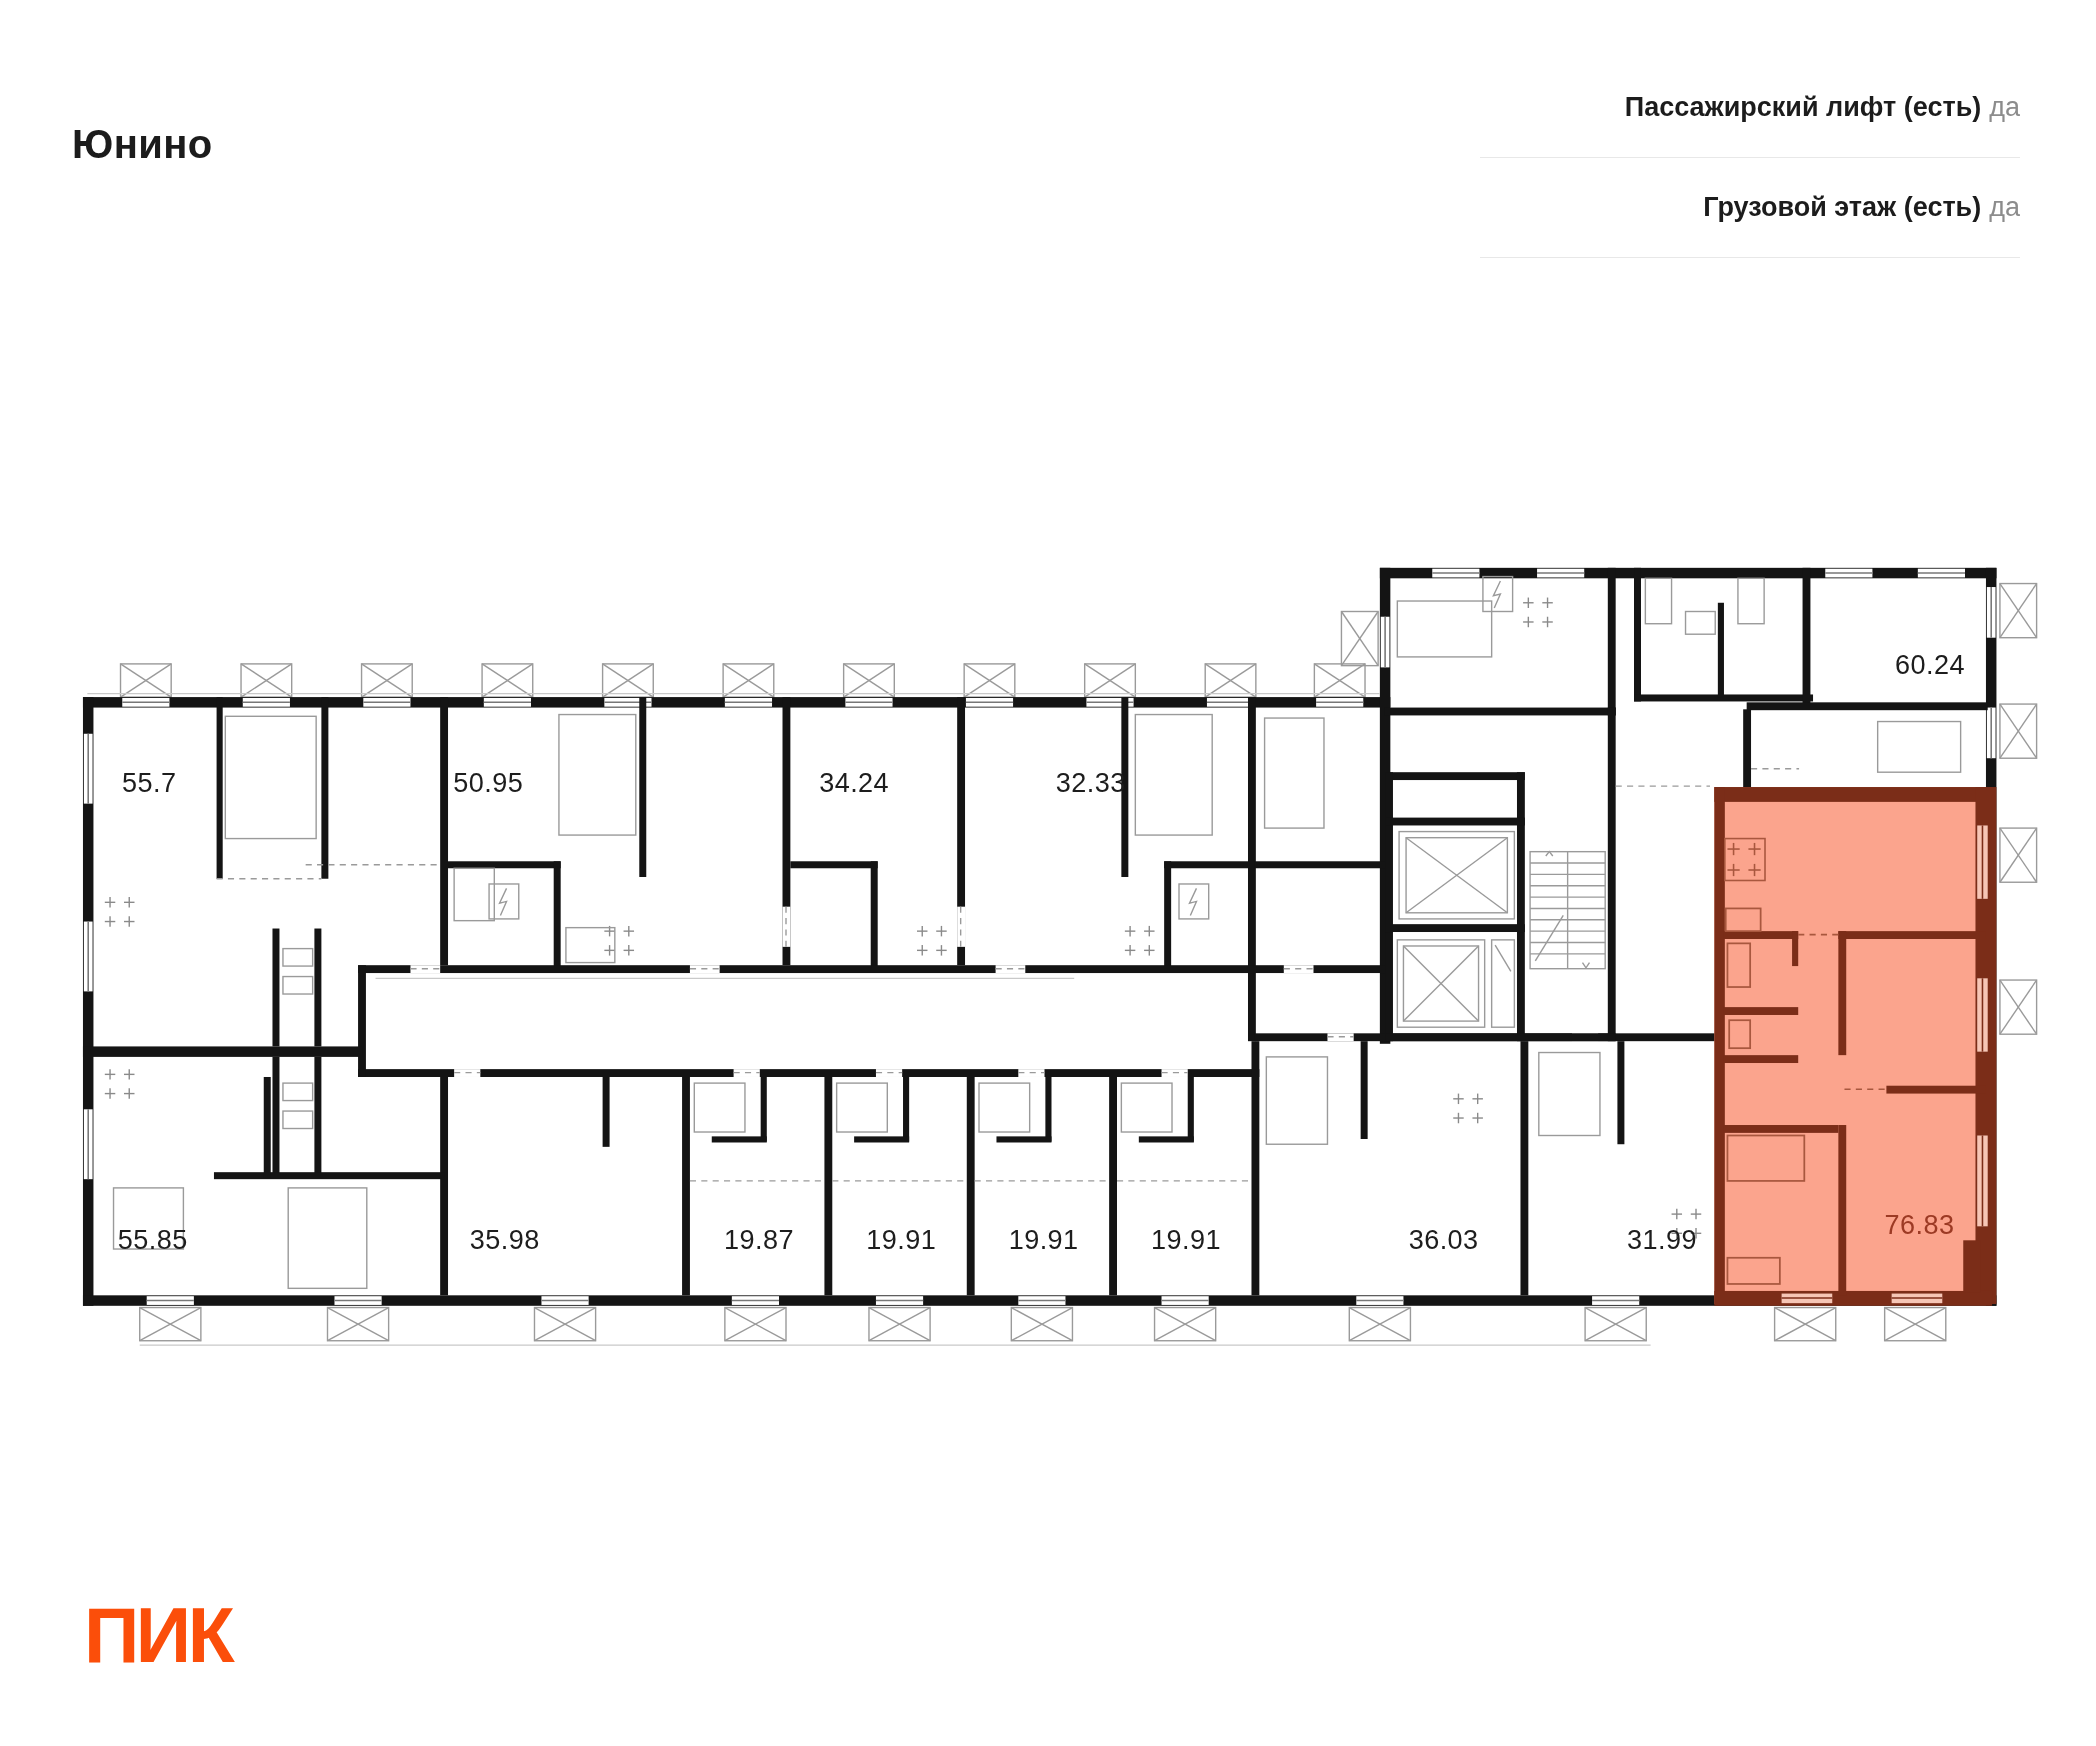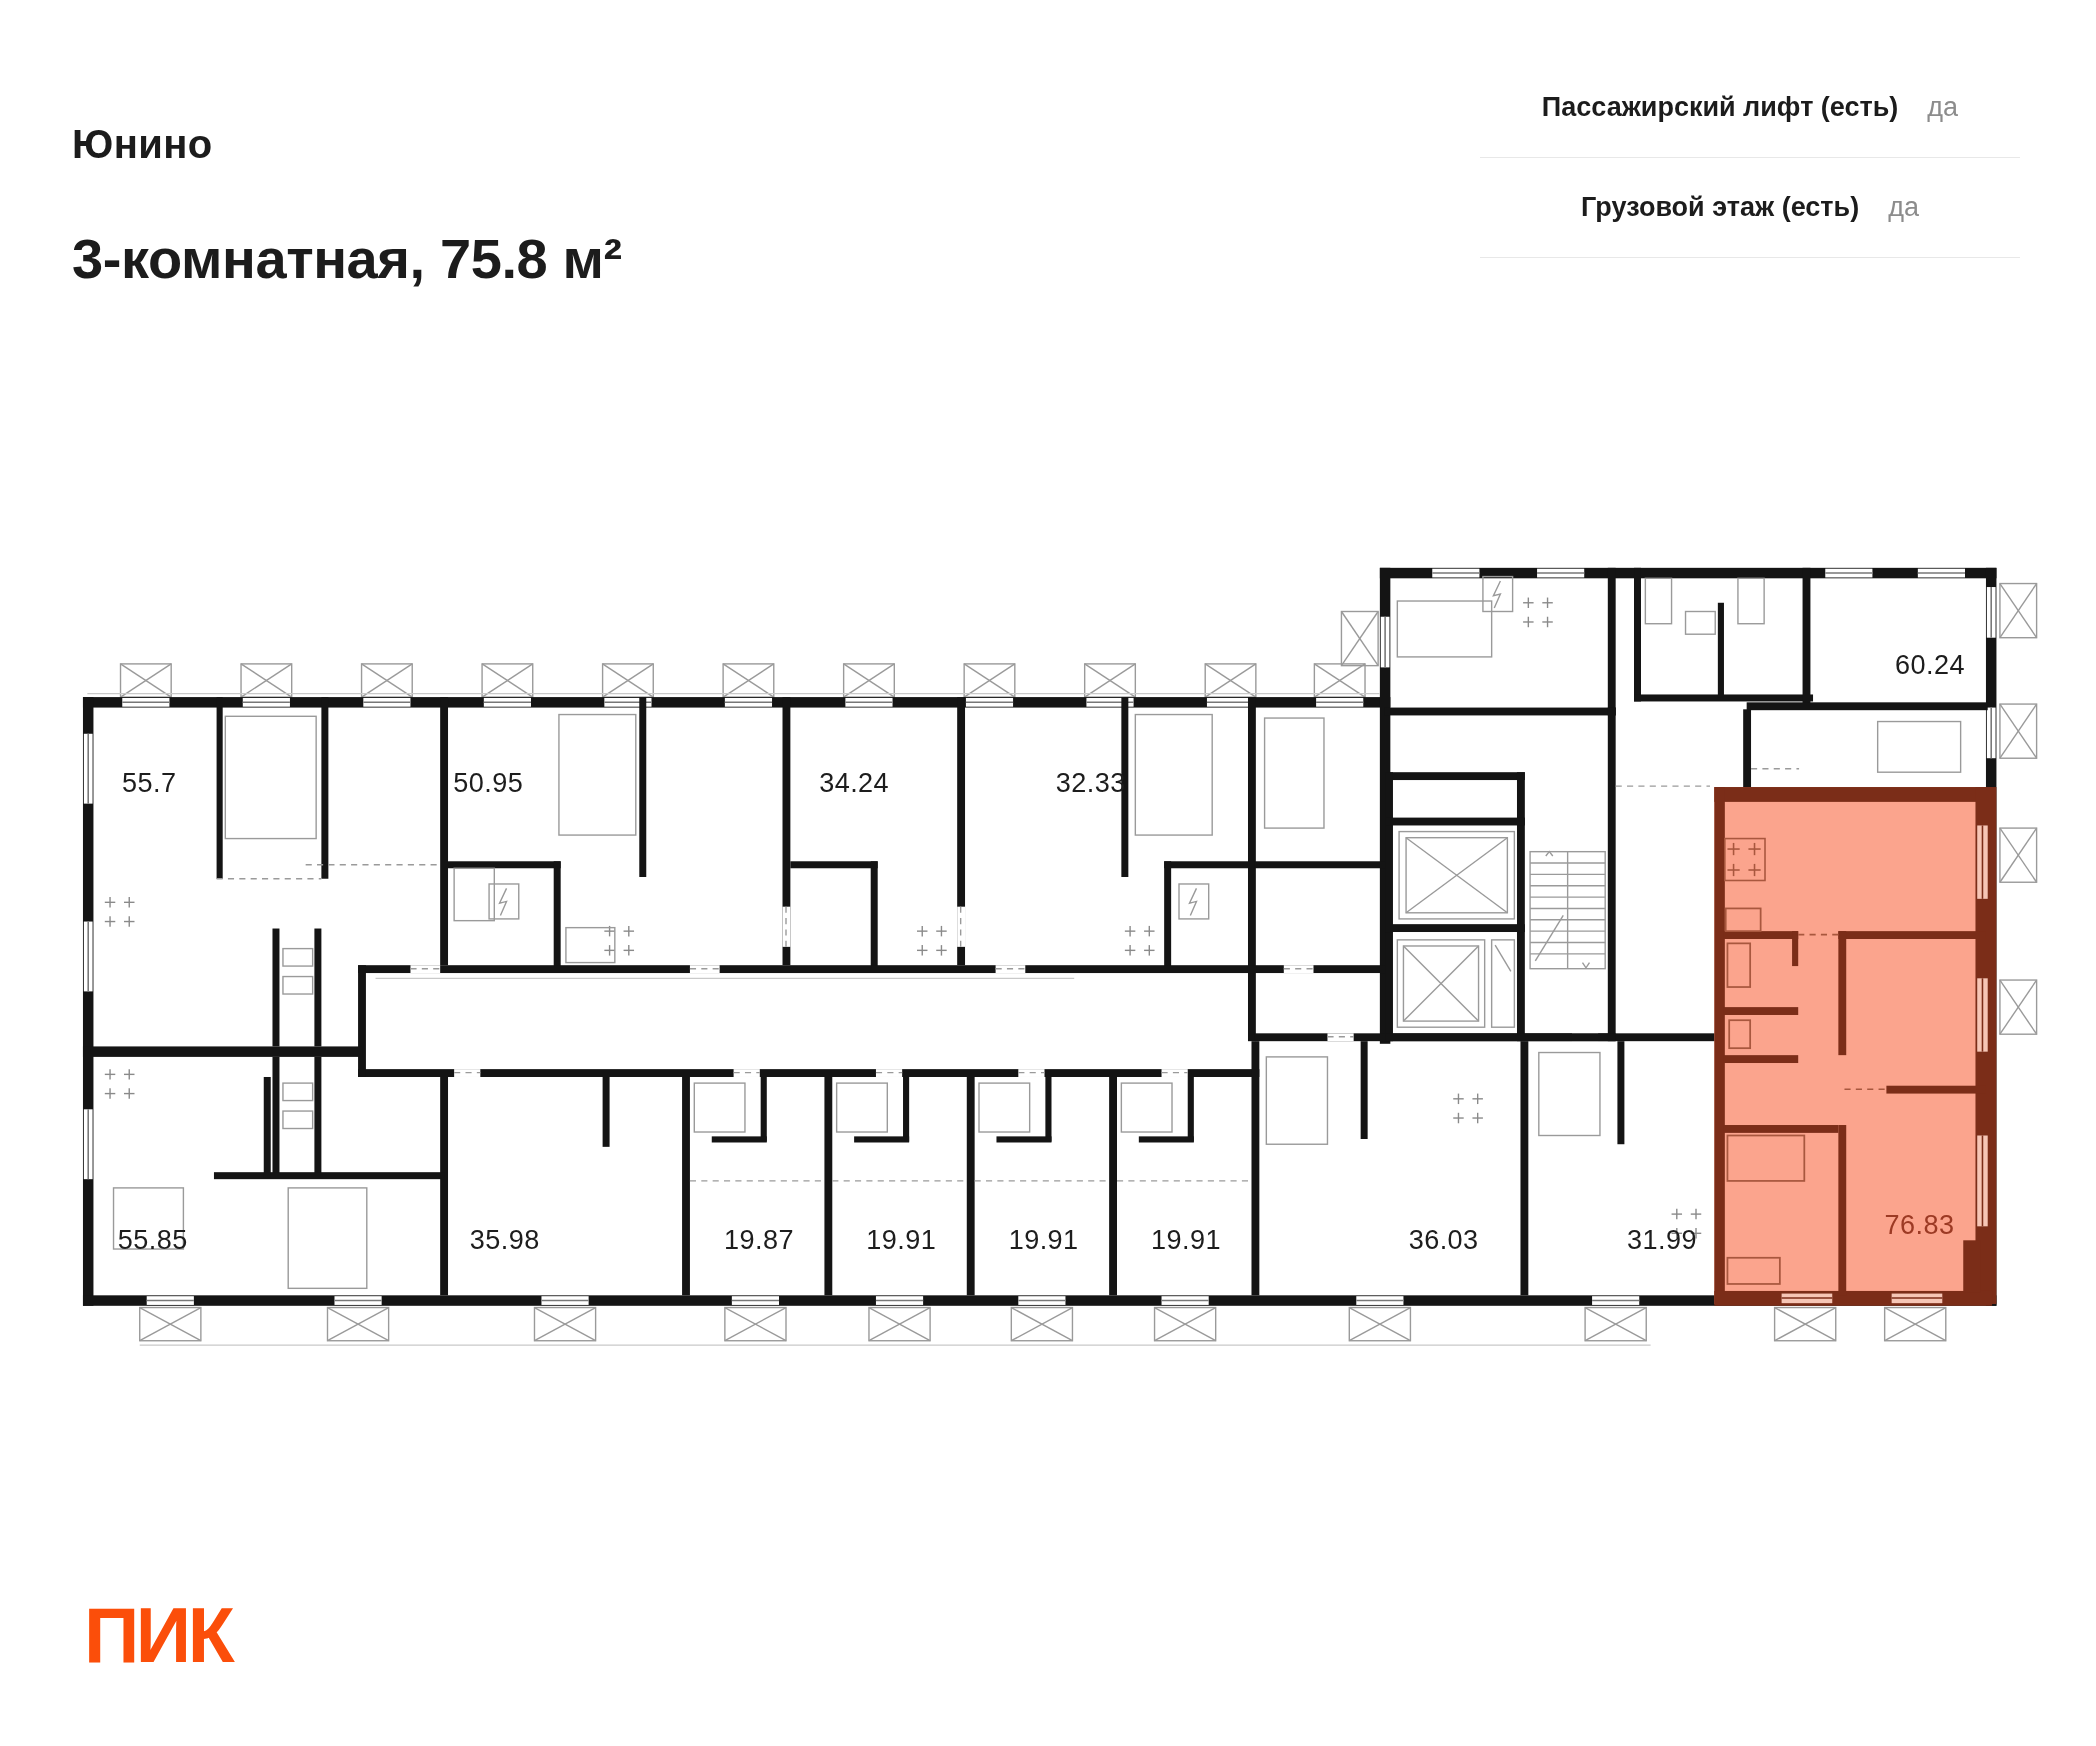--- a/index.html
+++ b/index.html
@@ -17,21 +17,21 @@
   *{margin:0;padding:0;box-sizing:border-box;}
   html,body{width:2096px;height:1747px;background:#fff;font-family:"Liberation Sans",sans-serif;}
   .page{position:relative;width:2096px;height:1747px;overflow:hidden;background:#fff;}
 
   .header{position:absolute;left:72px;top:122px;}
   .project-name{font-size:40px;font-weight:600;color:var(--ink);letter-spacing:0.4px;}
   .headline{font-size:56px;font-weight:700;color:var(--ink);margin-top:59px;letter-spacing:-0.4px;}
   .subtitle{font-size:39px;font-weight:400;color:var(--gray-sub);margin-top:24.5px;}
 
   .info-panel{position:absolute;left:1480px;top:58px;width:540px;}
-  .info-row{display:flex;justify-content:center;align-items:center;height:100px;border-bottom:1.7px solid var(--divider);gap:21px;}
+  .info-row{display:flex;justify-content:flex-end;align-items:center;height:100px;border-bottom:1.7px solid var(--divider);}
   .info-label{font-size:27px;font-weight:600;color:var(--ink);}
   .info-value{font-size:27px;font-weight:400;color:var(--gray-val);margin-left:8px;}
 
   .plan-wrap{position:absolute;left:0;top:0;width:2096px;height:1747px;}
   svg text.area-label{font-size:31px;font-weight:500;fill:#1D1D1D;letter-spacing:.5px;text-anchor:middle;font-family:"Liberation Sans",sans-serif;}
   svg text.area-label.hl{fill:var(--hl-text);}
 
   .logo{position:absolute;left:84px;top:1591px;font-size:77px;font-weight:800;color:var(--accent);letter-spacing:-3.5px;text-align:right;}
 
   .w{fill:var(--plan-black);}
@@ -44,21 +44,20 @@
   .winline{stroke:#777;stroke-width:1.8;}
   .mwinline{stroke:var(--hl-wall);stroke-width:1.8;}
 </style>
 </head>
 <body>
 
 <div class="page">
 
   <div class="header">
     <div class="project-name">Юнино</div>
-    <div class="headline">3-комнатная, 75.8 м²</div>
   </div>
 
   <div class="info-panel">
     <div class="info-row">
       <span class="info-label">Пассажирский лифт (есть)</span>
       <span class="info-value">да</span>
     </div>
     <div class="info-row">
       <span class="info-label">Грузовой этаж (есть)</span>
       <span class="info-value">да</span>

